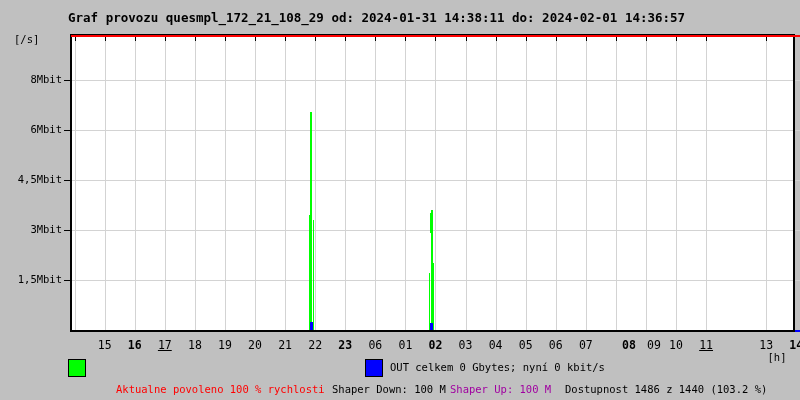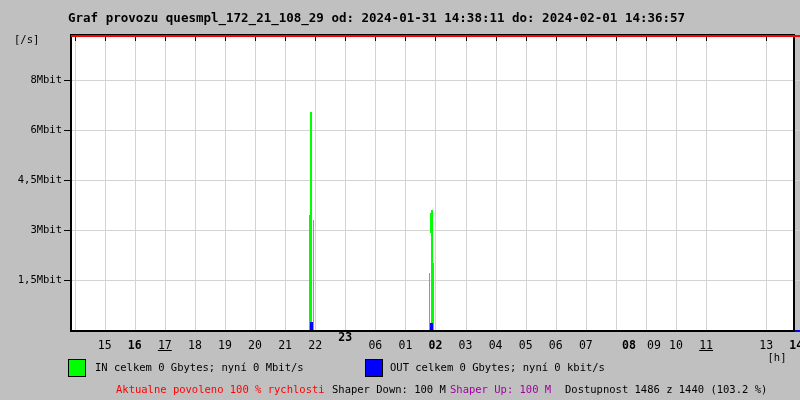--- a/index.html
+++ b/index.html
@@ -29,21 +29,20 @@
 </head>
 <body>
 
 <div id="graph">
   <div class="abs title">Graf provozu quesmpl_172_21_108_29 od: 2024-01-31 14:38:11 do: 2024-02-01 14:36:57</div>
   <div class="abs yunit">[/s]</div>
   <div class="abs plot-bg" id="plot"></div>
   <div class="abs xunit">[h]</div>
 
   <div class="abs swatch" style="left:68px;top:359px;background:#00ff00;"></div>
-  <div class="abs legend-text" style="left:95px;top:361px;">IN celkem 0 Gbytes; nyní 0 Mbit/s</div>
   <div class="abs swatch" style="left:365px;top:359px;background:#0000ff;"></div>
   <div class="abs legend-text" style="left:390px;top:361px;">OUT celkem 0 Gbytes; nyní 0 kbit/s</div>
 
   <div class="abs status-text" style="left:116px;top:383px;color:#ff0000;">Aktualne povoleno 100 % rychlosti</div>
   <div class="abs status-text" style="left:332px;top:383px;color:#000000;">Shaper Down: 100 M</div>
   <div class="abs status-text" style="left:450px;top:383px;color:#a000a0;">Shaper Up: 100 M</div>
   <div class="abs status-text" style="left:565px;top:383px;color:#000000;">Dostupnost 1486 z 1440 (103.2 %)</div>
 <div class="abs grid-h" style="left: 71px; top: 280px; width: 722px; height: 1px;"></div>
     <div class="abs rtick" style="left: 793px; top: 280px; width: 7px; height: 1px;"></div>
     <div class="abs ltick" style="left: 64px; top: 280px; width: 7px; height: 1px;"></div>
@@ -85,21 +84,21 @@
     <div class="abs ttick" style="left: 255.05px; top: 36px; width: 1px; height: 5px;"></div>
     <div class="abs xlab" style="left: 240.05px; top: 338px; width: 30px; height: 14px;">20</div>
     <div class="abs grid-v" style="left: 285.12px; top: 36px; width: 1px; height: 294px;"></div>
     <div class="abs ttick" style="left: 285.12px; top: 36px; width: 1px; height: 5px;"></div>
     <div class="abs xlab" style="left: 270.12px; top: 338px; width: 30px; height: 14px;">21</div>
     <div class="abs grid-v" style="left: 315.19px; top: 36px; width: 1px; height: 294px;"></div>
     <div class="abs ttick" style="left: 315.19px; top: 36px; width: 1px; height: 5px;"></div>
     <div class="abs xlab" style="left: 300.19px; top: 338px; width: 30px; height: 14px;">22</div>
     <div class="abs grid-v" style="left: 345.26px; top: 36px; width: 1px; height: 294px;"></div>
     <div class="abs ttick" style="left: 345.26px; top: 36px; width: 1px; height: 5px;"></div>
-    <div class="abs xlab bold" style="left: 330.26px; top: 330px; width: 30px; height: 14px;">23</div>
+    <div class="abs xlab bold" style="left: 330.26px; top: 338px; width: 30px; height: 14px;">23</div>
     <div class="abs grid-v" style="left: 375.33px; top: 36px; width: 1px; height: 294px;"></div>
     <div class="abs ttick" style="left: 375.33px; top: 36px; width: 1px; height: 5px;"></div>
     <div class="abs xlab" style="left: 360.33px; top: 338px; width: 30px; height: 14px;">06</div>
     <div class="abs grid-v" style="left: 405.4px; top: 36px; width: 1px; height: 294px;"></div>
     <div class="abs ttick" style="left: 405.4px; top: 36px; width: 1px; height: 5px;"></div>
     <div class="abs xlab" style="left: 390.4px; top: 338px; width: 30px; height: 14px;">01</div>
     <div class="abs grid-v" style="left: 435.47px; top: 36px; width: 1px; height: 294px;"></div>
     <div class="abs ttick" style="left: 435.47px; top: 36px; width: 1px; height: 5px;"></div>
     <div class="abs xlab bold" style="left: 420.47px; top: 338px; width: 30px; height: 14px;">02</div>
     <div class="abs grid-v" style="left: 465.54px; top: 36px; width: 1px; height: 294px;"></div>

